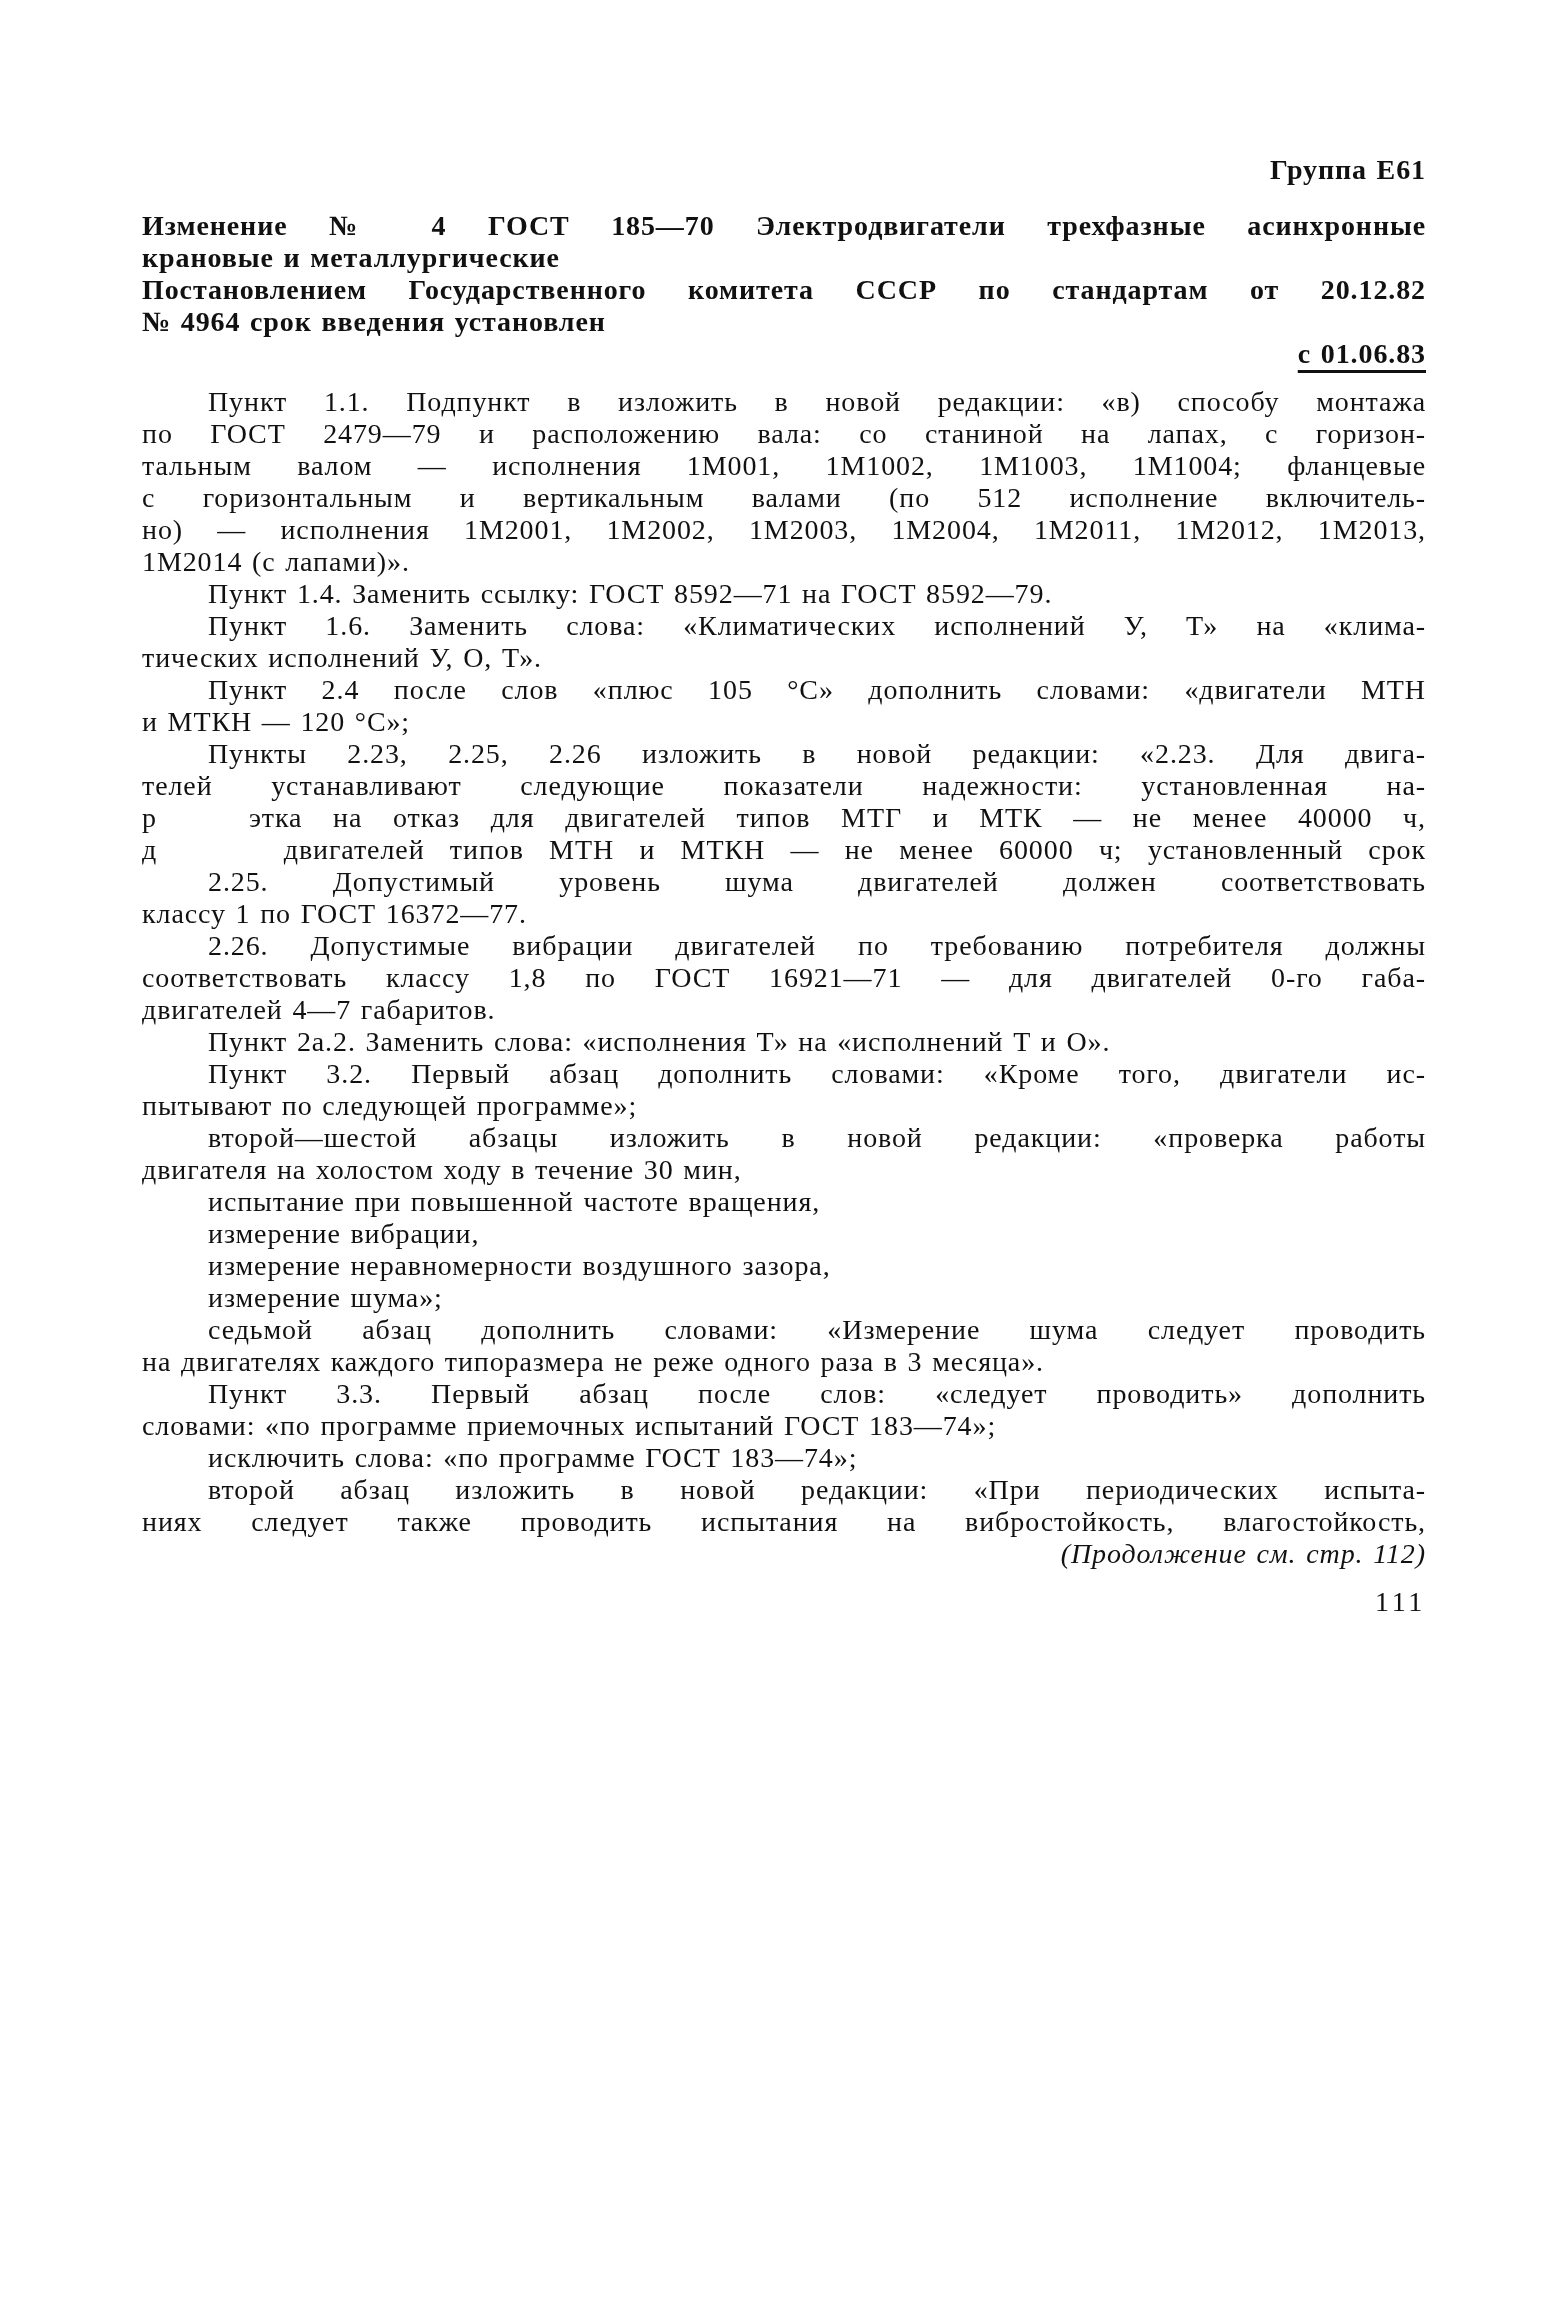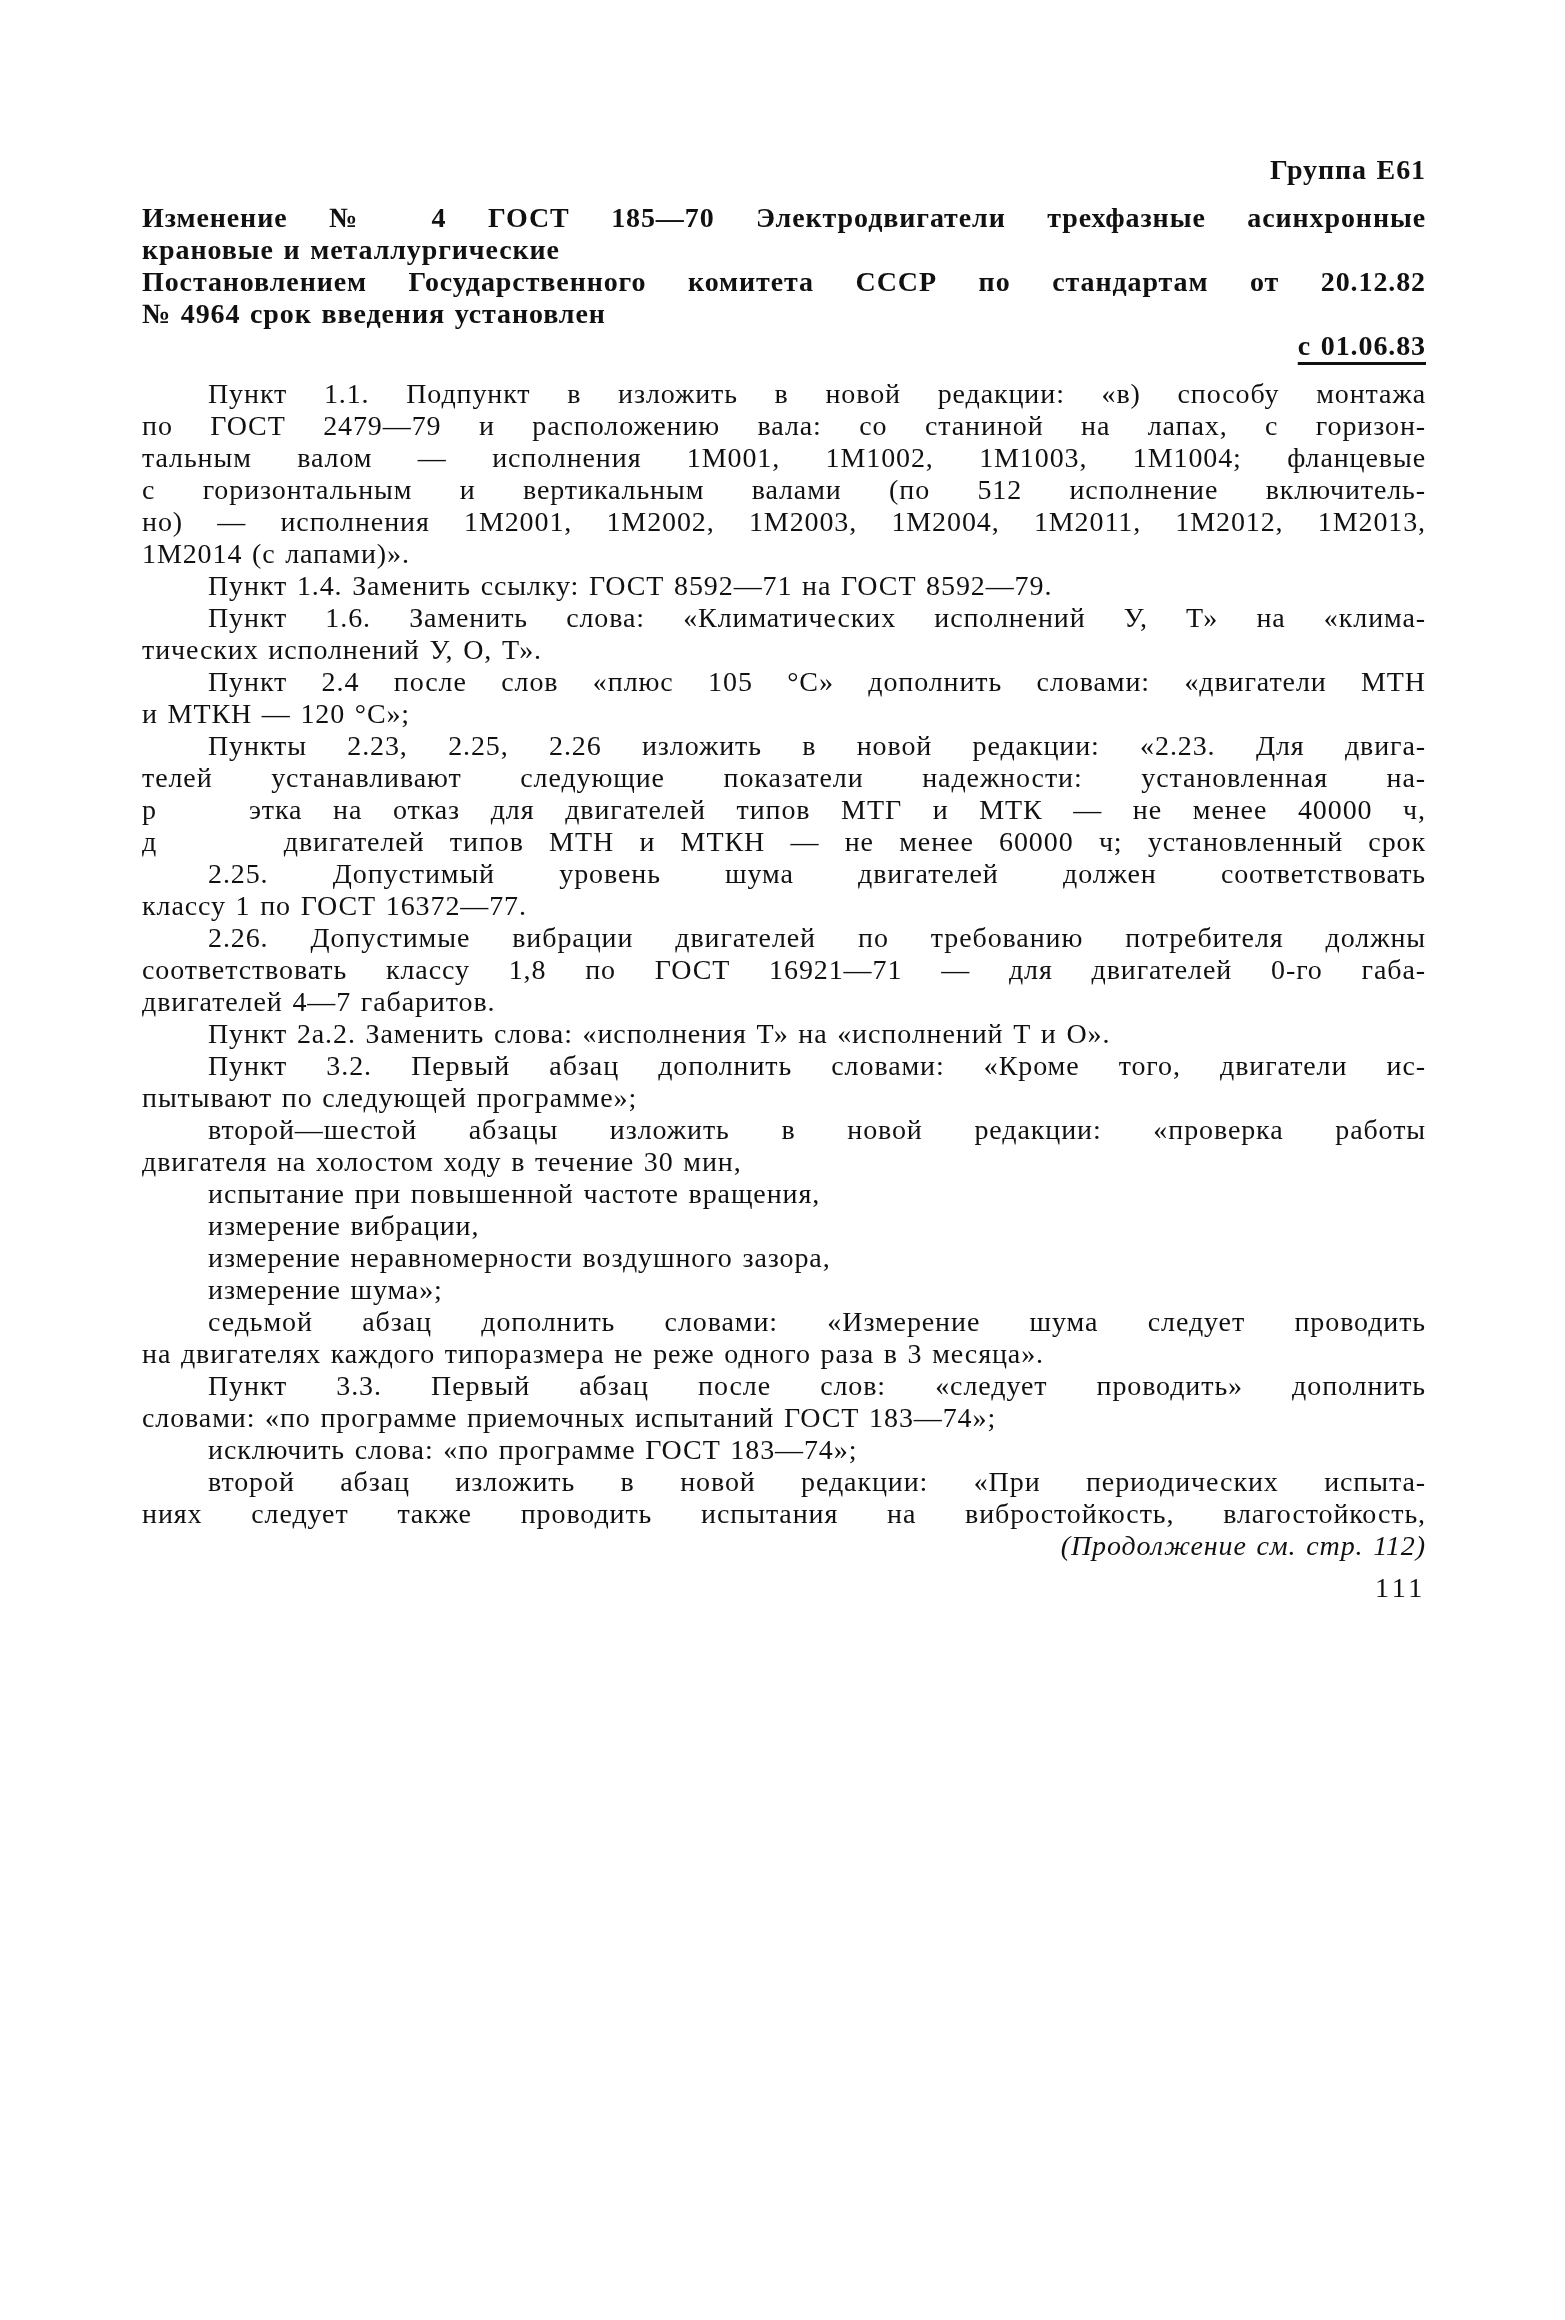--- a/index.html
+++ b/index.html
@@ -23,23 +23,23 @@
     text-align: justify;
     text-align-last: justify;
     word-spacing: 1.8px;
   }
   .L { text-align: left;  text-align-last: left; }
   .R { text-align: right; text-align-last: right; }
   .ind { text-indent: 66px; text-align: right; }
   .b { font-weight: bold; }
   .i { font-style: italic; }
   .u { text-decoration: underline; text-decoration-thickness: 2.7px; text-underline-offset: 7.3px; }
-  .mb14 { margin-bottom: 16px; }
+  .mb14 { margin-bottom: 24px; }
   .mt17 { margin-top: 15.5px; }
-  .mt30 { margin-top: 10px; font-family: Liberation Serif, serif; }
+  .mt30 { margin-top: 16px; font-family: Liberation Serif, serif; }
   .ls3 { letter-spacing: 3.7px; }
 </style>
 </head>
 <body>
 
 <div class="content">
   <div id="doc-lines">
       <div class="line b R mb14">Группа Е61</div>
       <div class="line b">Изменение № 4 ГОСТ 185—70 Электродвигатели трехфазные асинхронные</div>
       <div class="line b L">крановые и металлургические</div>

